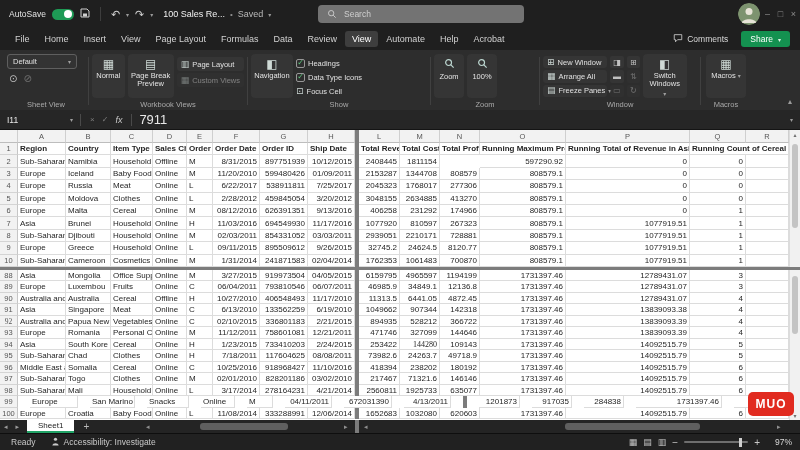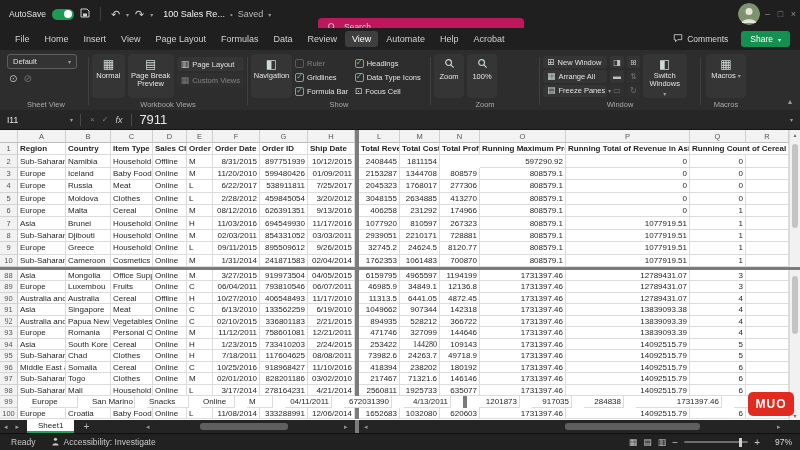--- a/index.html
+++ b/index.html
@@ -12,21 +12,21 @@
   .autosave{font-size:8.5px;color:#e3e3e3}
   .toggle{width:22px;height:11px;border-radius:6px;background:#1e9a55;position:relative}
   .toggle::after{content:"";position:absolute;right:2px;top:1.5px;width:8px;height:8px;border-radius:50%;background:#fff}
   .tb-ico{font-size:11px;color:#cfcfcf;line-height:11px}
   .tb-caret{font-size:6px;color:#9a9a9a}
   .tb-sep{width:1px;height:14px;background:#3d3d3d;margin:0 4px}
   .doc{display:flex;align-items:center;gap:5px;margin-left:10px}
   .doc .dtitle{font-size:9px;color:#f2f2f2}
   .doc .dot{color:#8f8f8f;font-size:8px}
   .doc .dsaved{font-size:9px;color:#b9b9b9}
-  .search{position:absolute;left:318px;top:18px;width:206px;height:18px;background:#be185d;border-radius:4px;display:flex;align-items:center;gap:7px;padding-left:9px}
+  .search{position:absolute;left:318px;top:5px;width:206px;height:18px;background:#737373;border-radius:4px;display:flex;align-items:center;gap:7px;padding-left:9px}
   .search .stxt{font-size:8.5px;color:#cfcfcf}
   .avatar{position:absolute;right:40px;top:3px;width:22px;height:22px;border-radius:50%;overflow:hidden}
   .winbtn{position:absolute;top:0;height:28px;width:13px;display:flex;align-items:center;justify-content:center;color:#8d8d8d;font-size:9px}
 
   
   .tabrow{position:absolute;top:28px;left:0;right:0;height:22px;background:#1f1f1f;display:flex;align-items:center;padding-left:8px;gap:1px}
   .rtab{font-size:9px;color:#d2d2d2;padding:3px 7px;border-radius:3px;white-space:nowrap}
   .rtab.active{background:#3e3e3e;color:#fff}
   .tabspacer{flex:1}
   .comments{display:flex;align-items:center;gap:4px;font-size:8.5px;color:#d8d8d8;margin-right:12px}
@@ -221,34 +221,20 @@
       </div>
       <div class="glabel">Workbook Views</div>
     </div>
     <div class="gdiv"></div>
 
     <div class="rgroup" style="width:182px">
       <div class="gcontent">
         <div class="bigbtn" style="width:42px">
           <span class="bicon">◧</span>
           <span class="blbl">Navigation</span>
-        </div>
-        <div style="display:flex;flex-direction:column;padding-top:2px;width:58px">
-          <div class="chk dim" data-checked="false">
-            <span class="box"></span>
-            <span class="lbl">Ruler</span>
-          </div>
-          <div class="chk" data-checked="true">
-            <span class="box"></span>
-            <span class="lbl">Gridlines</span>
-          </div>
-          <div class="chk" data-checked="true">
-            <span class="box"></span>
-            <span class="lbl">Formula Bar</span>
-          </div>
         </div>
         <div style="display:flex;flex-direction:column;padding-top:2px;width:74px">
           <div class="chk" data-checked="true">
             <span class="box"></span>
             <span class="lbl">Headings</span>
           </div>
           <div class="chk" data-checked="true">
             <span class="box"></span>
             <span class="lbl">Data Type Icons</span>
           </div>

